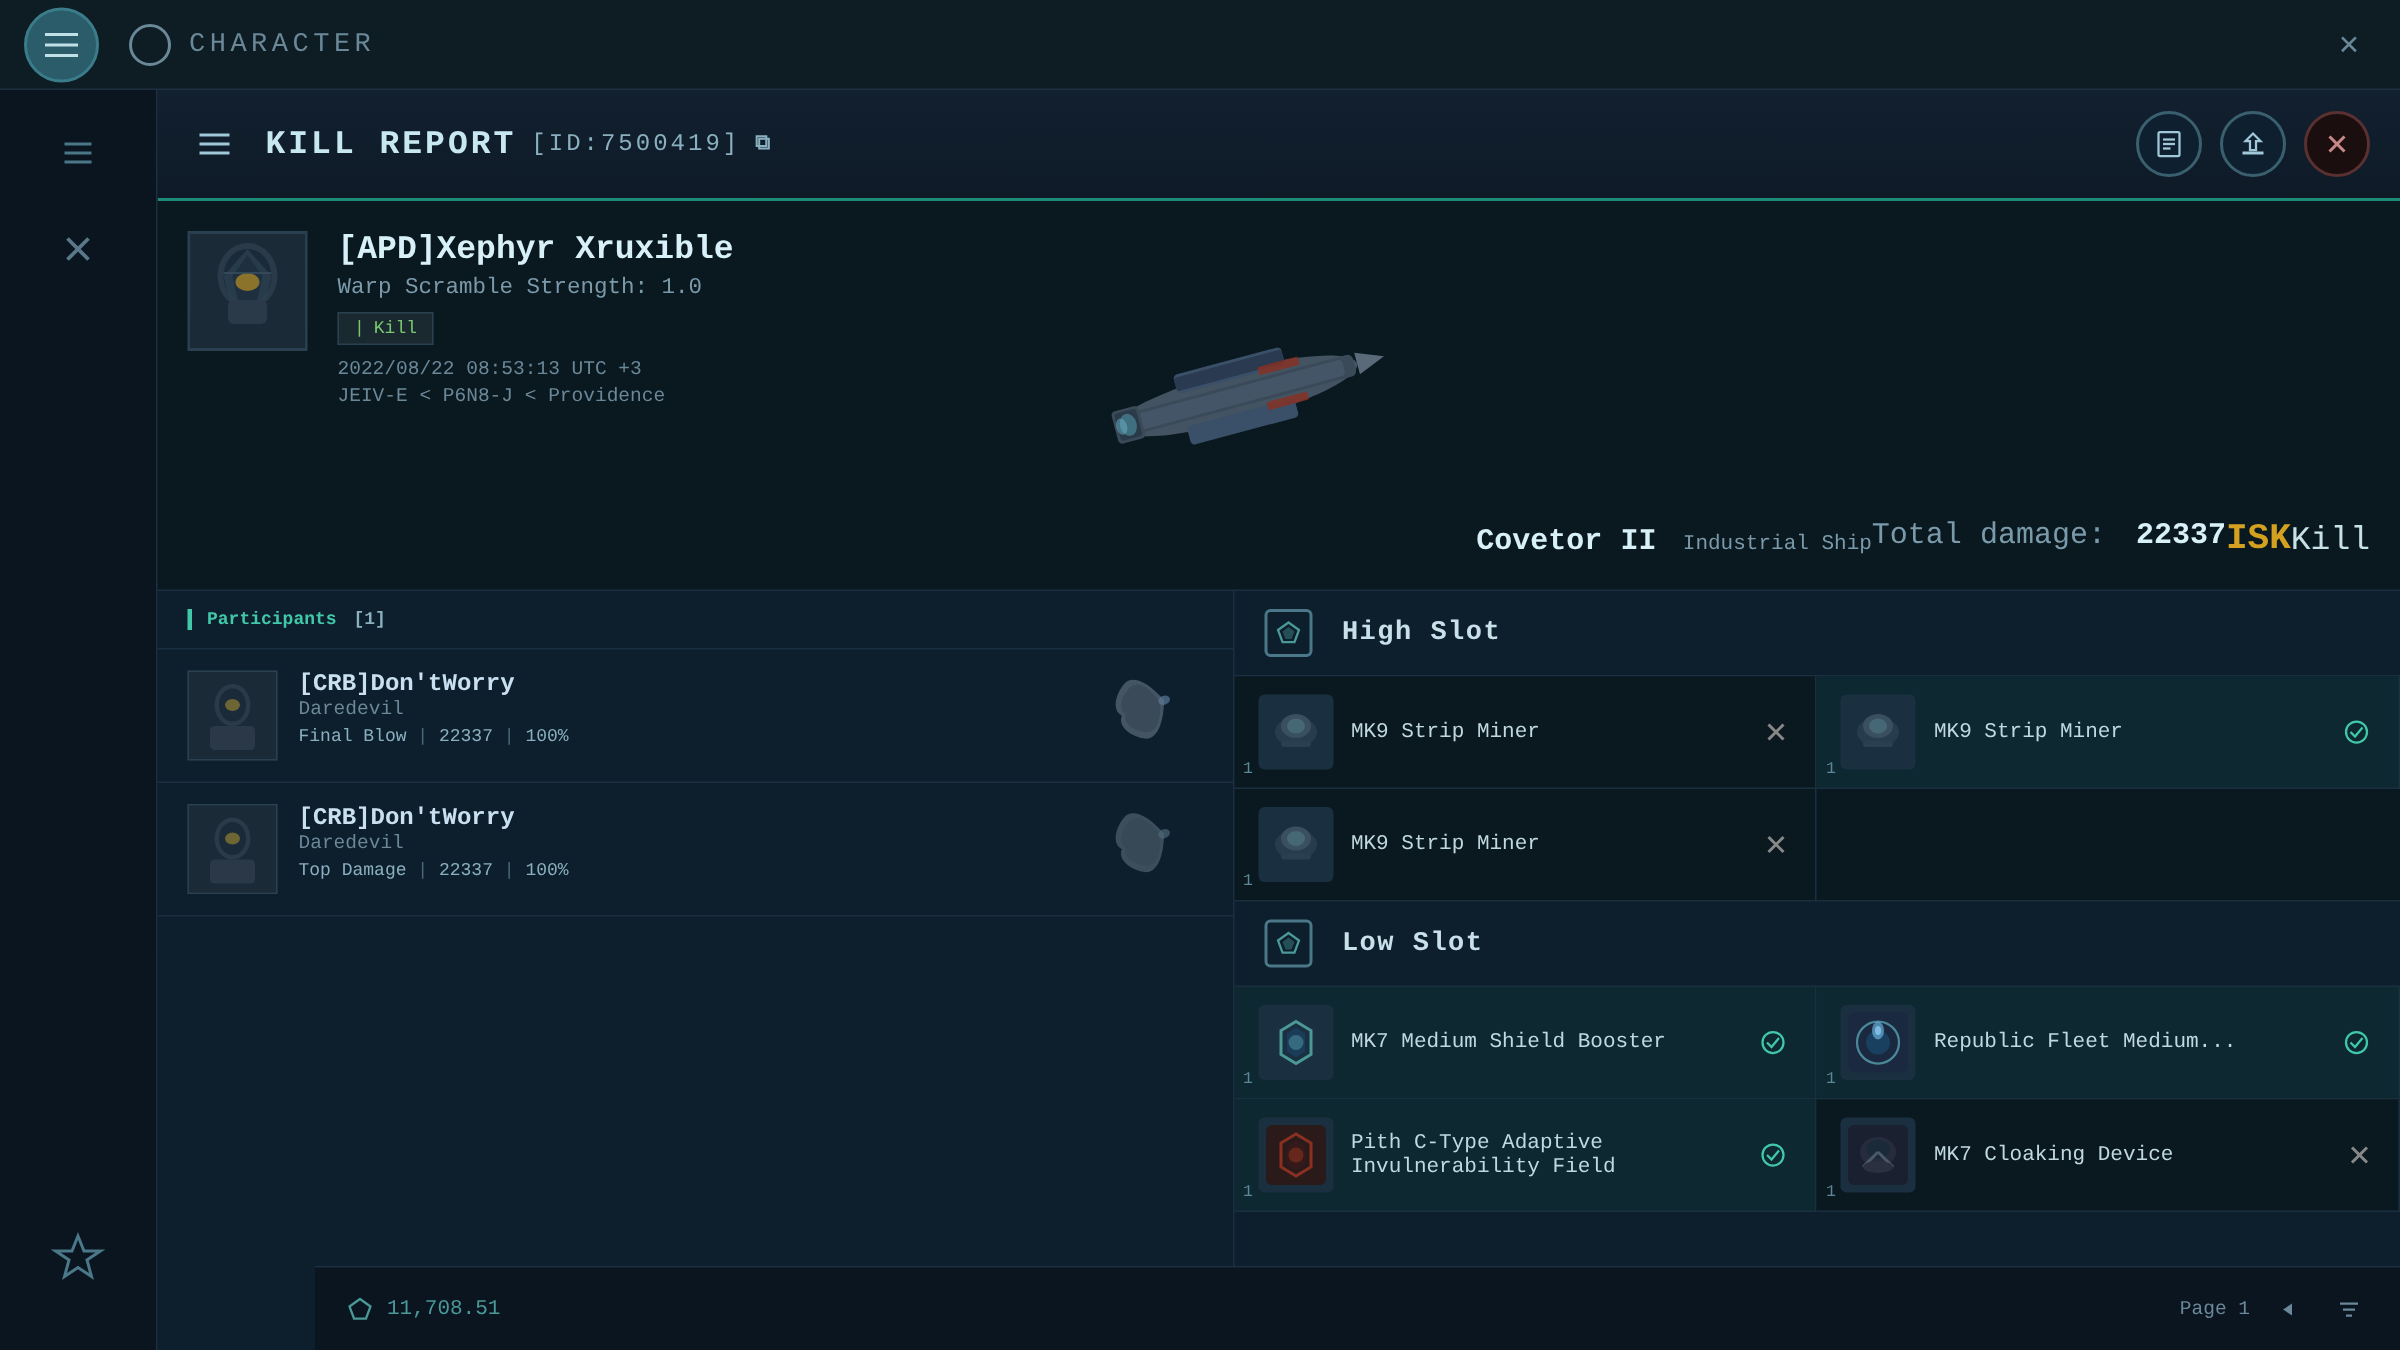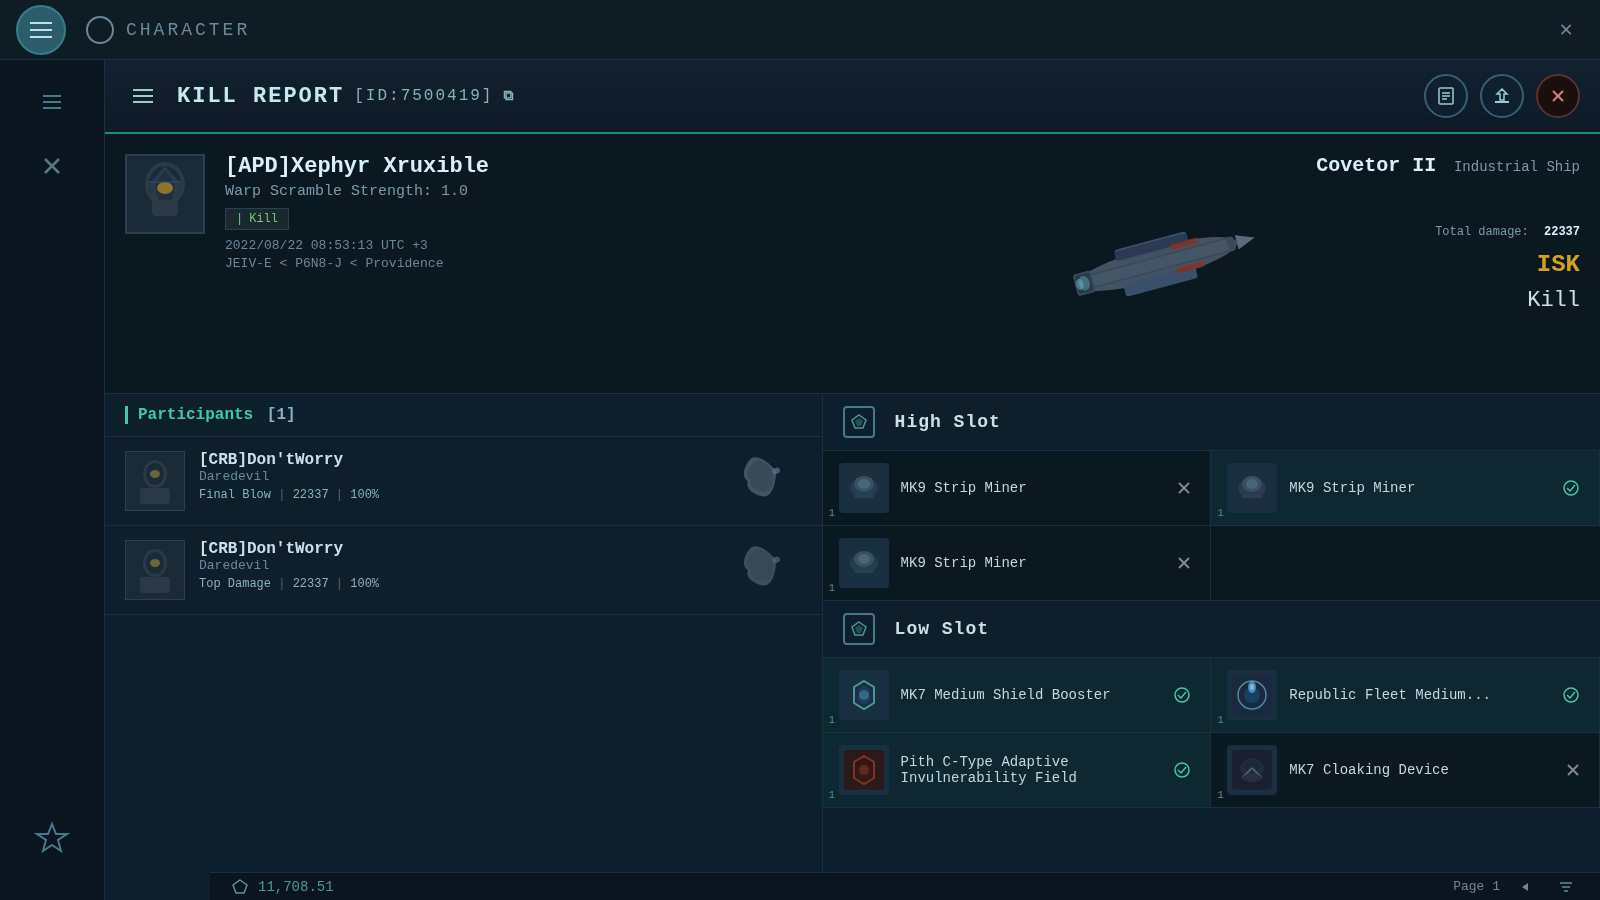--- a/index.html
+++ b/index.html
@@ -241,36 +241,36 @@
 
     .ship-svg {
       width: 260px;
       height: 160px;
     }
 
     .victim-right {
       text-align: right;
       margin-left: auto;
       display: flex;
-      flex-direction: column;
+      flex-direction: row;
       align-items: flex-end;
     }
 
     .ship-type {
       font-size: 20px;
       color: #d8f0f8;
       font-weight: bold;
     }
     .ship-class {
       font-size: 14px;
       color: #7a9aaa;
       margin-bottom: 8px;
     }
     .damage-label {
-      font-size: 12px;
+      font-size: 20px;
       color: #7a9aaa;
       margin-bottom: 4px;
       margin-top: 48px;
     }
     .isk-value {
       font-size: 40px;
       color: #d4a020;
       font-weight: bold;
       letter-spacing: 1px;
       margin-top: 8px;
@@ -305,21 +305,21 @@
     
     .section-header {
       padding: 12px 20px;
       border-bottom: 1px solid #1a3040;
       display: flex;
       align-items: center;
       gap: 10px;
     }
 
     .section-title {
-      font-size: 16px;
+      font-size: 12px;
       color: #40c8a8;
       font-weight: bold;
       border-left: 3px solid #40c8a8;
       padding-left: 10px;
     }
 
     
     .participant-item {
       padding: 14px 20px;
       border-bottom: 1px solid #1a3040;
@@ -447,21 +447,21 @@
       color: #888;
       font-size: 14px;
     }
 
     
     .bottom-bar {
       position: absolute;
       bottom: 0;
       left: 105px;
       right: 0;
-      height: 28px;
+      height: 56px;
       background: #0a1520;
       border-top: 1px solid #1a3040;
       display: flex;
       align-items: center;
       justify-content: space-between;
       padding: 0 20px;
     }
 
     .bottom-bar-left {
       display: flex; align-items: center; gap: 8px;

